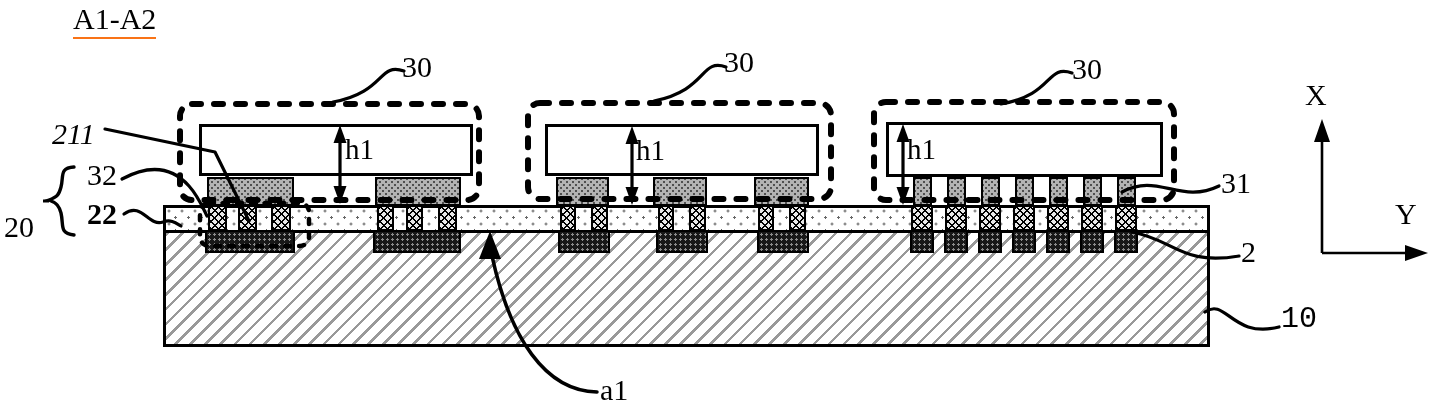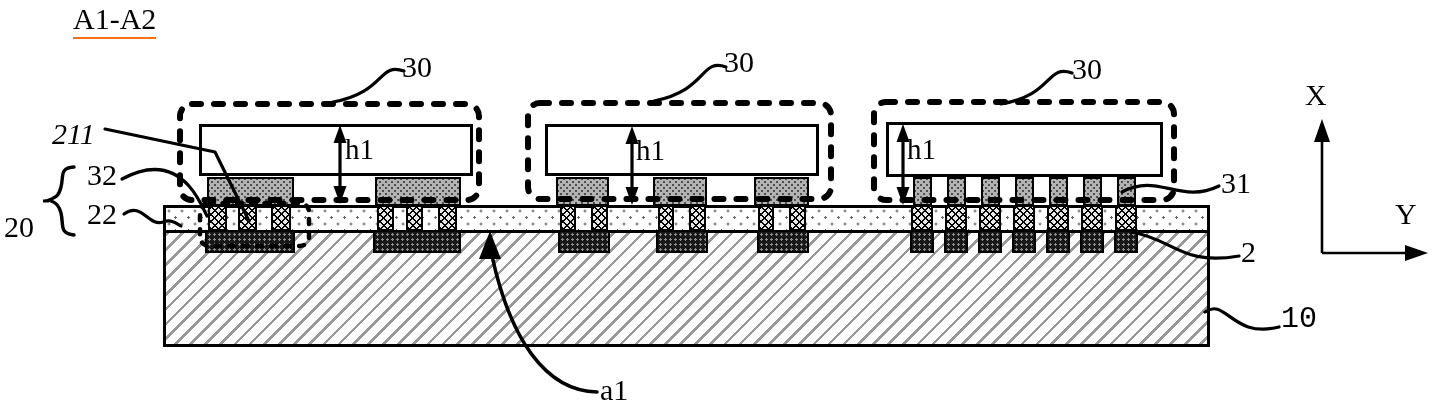--- a/index.html
+++ b/index.html
@@ -181,21 +181,21 @@
 
   <div class="title-label" style="left:73px;top:4px;">A1-A2</div>
 
   <div class="label" style="left:402px;top:52px;">30</div>
   <div class="label" style="left:724px;top:47px;">30</div>
   <div class="label" style="left:1072px;top:54px;">30</div>
 
   <div class="label" style="left:52px;top:119px;font-style:italic;">211</div>
   <div class="label" style="left:4px;top:184px;margin-top:28px;">20</div>
   <div class="label" style="left:87px;top:160px;">32</div>
-  <div class="label" style="left:87px;top:199px;">22</div>
+  <div class="label" style="left:87px;top:199px;font-weight:bold;">22</div>
 
   <div class="label" style="left:1221px;top:168px;">31</div>
   <div class="label" style="left:1241px;top:237px;">2</div>
   <div class="label" style="left:1281px;top:304px;font-family:Liberation Mono, monospace;">10</div>
   <div class="label" style="left:600px;top:375px;">a1</div>
 
   <div class="label dim" style="left:345px;top:135px;">h1</div>
   <div class="label dim" style="left:636px;top:136px;">h1</div>
   <div class="label dim" style="left:907px;top:135px;">h1</div>
 

